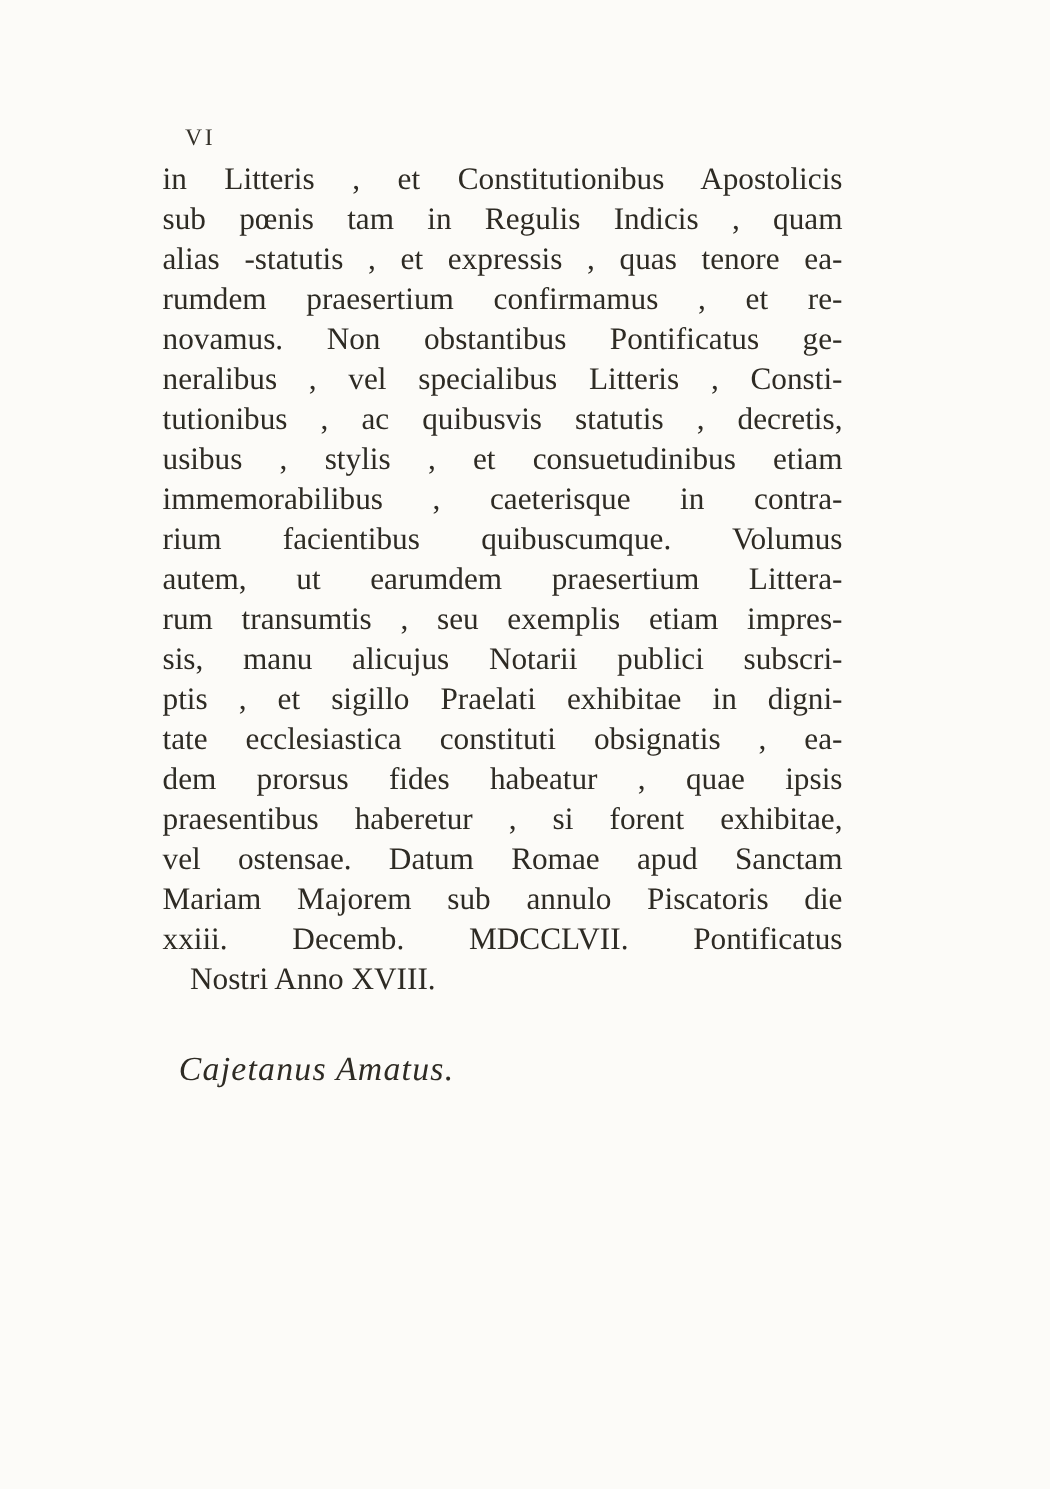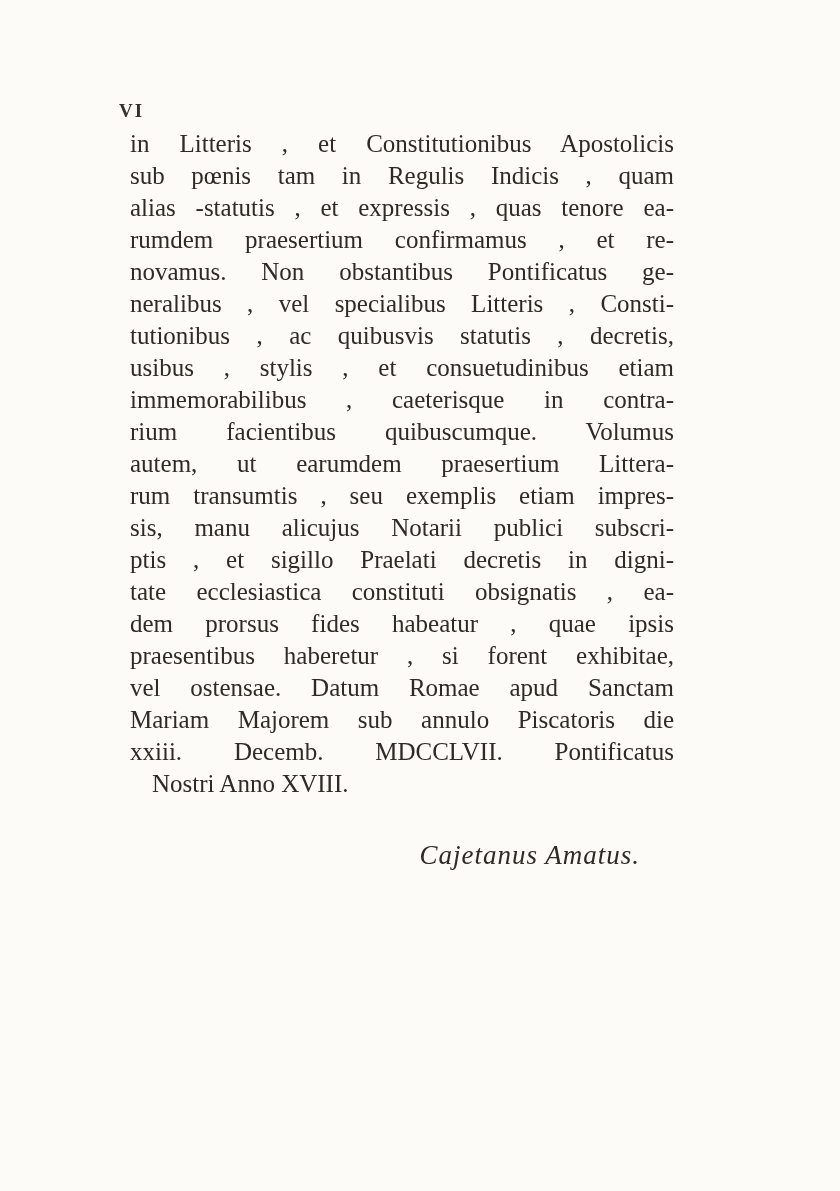--- a/index.html
+++ b/index.html
@@ -13,25 +13,25 @@
   }
   .page {
     position: relative;
     width: 840px;
     height: 1191px;
     background: #fcfbf8;
     color: #2e2b24;
   }
   .page-number {
     position: absolute;
-    left: 119px;
+    left: 148px;
     top: 100px;
     font-size: 19px;
     letter-spacing: 2px;
-    font-weight: bold;
+    font-weight: normal;
     color: #35322a;
   }
   .text-block {
     position: absolute;
     left: 130px;
     top: 128px;
     width: 544px;
   }
   .line {
     font-size: 25px;
@@ -40,24 +40,24 @@
     text-align-last: justify;
     white-space: normal;
     color: #2e2b24;
   }
   .line.last {
     text-align-last: left;
     margin-left: 22px;
   }
   .signature {
     position: absolute;
-    left: 128px;
+    left: 143px;
     top: 840px;
     width: 544px;
-    text-align: right;
+    text-align: left;
     padding-right: 32px;
     box-sizing: border-box;
     font-style: italic;
     font-size: 27px;
     letter-spacing: 1px;
     color: #2e2b24;
   }
 </style>
 </head>
 <body>
@@ -72,21 +72,21 @@
       <div class="line">rumdem praesertium confirmamus , et re-</div>
       <div class="line">novamus. Non obstantibus Pontificatus ge-</div>
       <div class="line">neralibus , vel specialibus Litteris , Consti-</div>
       <div class="line">tutionibus , ac quibusvis statutis , decretis,</div>
       <div class="line">usibus , stylis , et consuetudinibus etiam</div>
       <div class="line">immemorabilibus , caeterisque in contra-</div>
       <div class="line">rium facientibus quibuscumque. Volumus</div>
       <div class="line">autem, ut earumdem praesertium Littera-</div>
       <div class="line">rum transumtis , seu exemplis etiam impres-</div>
       <div class="line">sis, manu alicujus Notarii publici subscri-</div>
-      <div class="line">ptis , et sigillo Praelati decretis in digni-</div>
+      <div class="line">ptis , et sigillo Praelati exhibitae in digni-</div>
       <div class="line">tate ecclesiastica constituti obsignatis , ea-</div>
       <div class="line">dem prorsus fides habeatur , quae ipsis</div>
       <div class="line">praesentibus haberetur , si forent exhibitae,</div>
       <div class="line">vel ostensae. Datum Romae apud Sanctam</div>
       <div class="line">Mariam Majorem sub annulo Piscatoris die</div>
       <div class="line">xxiii. Decemb. MDCCLVII. Pontificatus</div>
       <div class="line last">Nostri Anno XVIII.</div>
     </div>
 
   <div class="signature">Cajetanus Amatus.</div>

